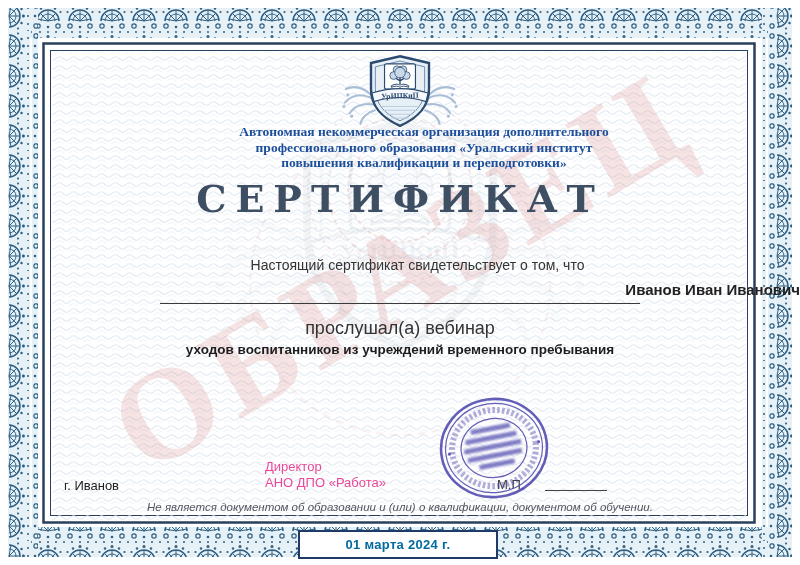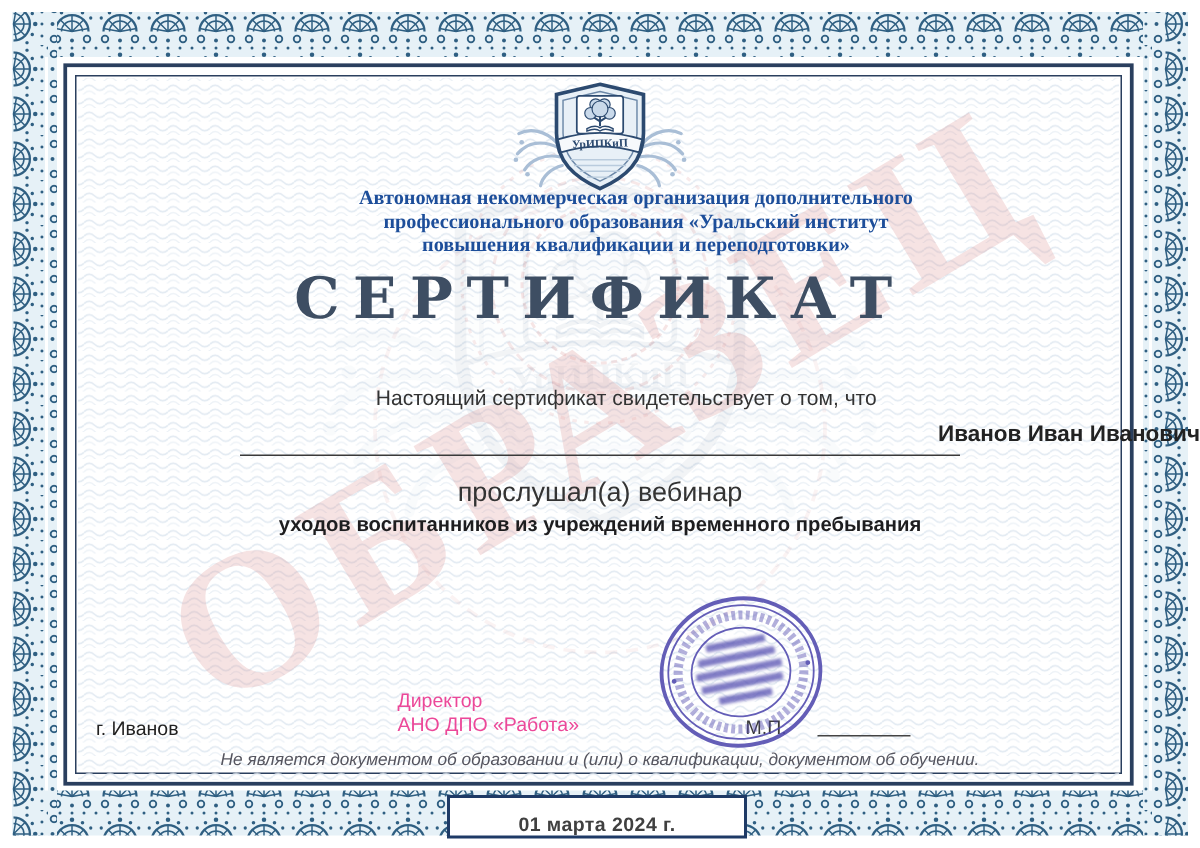--- a/index.html
+++ b/index.html
@@ -55,22 +55,22 @@
     border-top:1.5px solid #444444; }
 
   .stamp-svg { position:absolute; left:436px; top:394px; z-index:3; }
 
   .disclaimer { position:absolute; top:501px; left:0; right:0; text-align:center;
     font-size:11.5px; color:#55555f;font-style:italic; }
 
   .date-box {
     position:absolute; left:298px; top:530px; width:196px; height:25px; z-index:5;
     background:#ffffff; border:2px solid #1e3a66;
-    display:flex; align-items:flex-end; justify-content:center;
-    font-size:13px; font-weight:bold; color:#404040; letter-spacing:0.3px;
+    display:flex; align-items:center; justify-content:center;
+    font-size:13px; font-weight:bold; color:#0369a1; letter-spacing:0.3px;
   }
 </style>
 </head>
 <body>
 
 <div class="cert">
 
   <svg class="bg-layer" width="800" height="565" viewBox="0 0 800 565">
     <defs>
       <pattern id="ornH" width="32" height="30" patternUnits="userSpaceOnUse">

